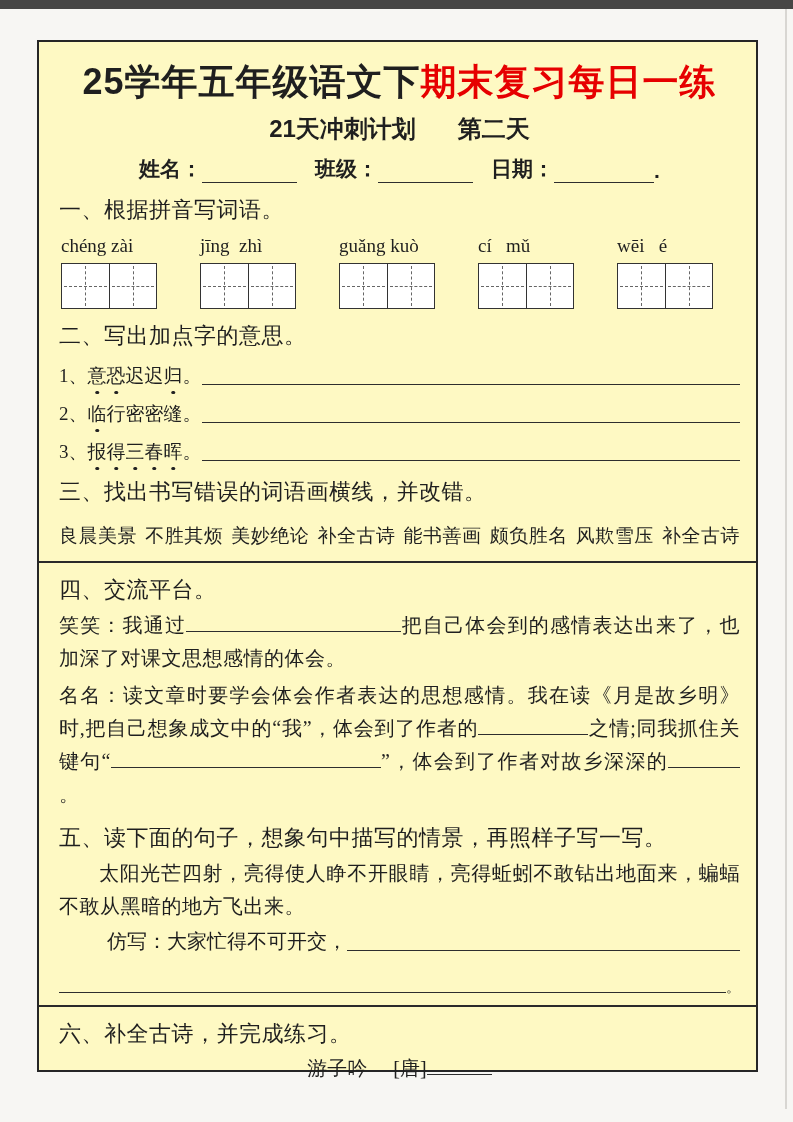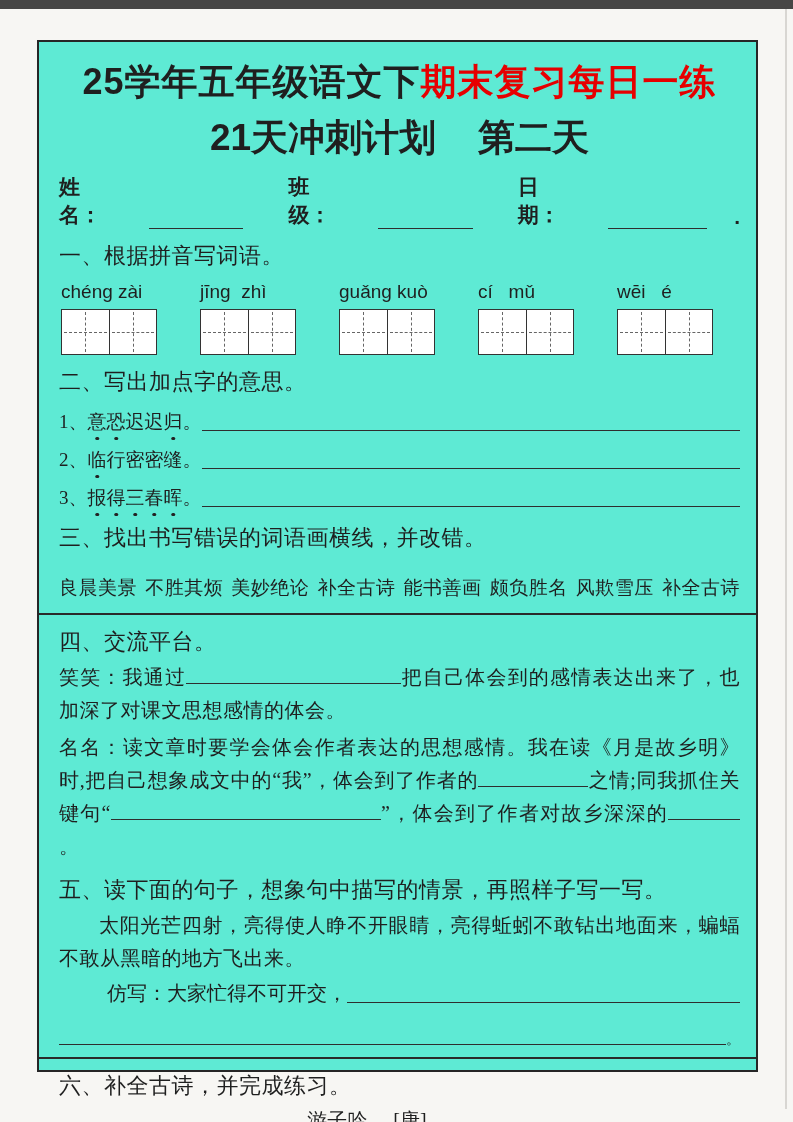--- a/index.html
+++ b/index.html
@@ -7,58 +7,58 @@
   body {
     position:relative;
     background:#f7f6f3;
     font-family:"Liberation Serif","DejaVu Serif",serif;
     color:#1f1f1f;
   }
   .topbar { position:absolute; top:0; left:0; width:793px; height:9px; background:#474645; }
   .edge-right { position:absolute; top:9px; right:6px; width:2px; height:1100px; background:#d8d6d2; }
   .frame {
     position:absolute; left:37px; top:40px; width:721px; height:1032px;
-    border:2px solid #262626; background:#5eead4;
+    border:2px solid #262626; background:#fef9c3;
     padding:8px 16px 0 20px;
   }
   
   .title { text-align:center; margin-top:8px; font-family:"Liberation Sans","DejaVu Sans",sans-serif;
            font-weight:bold; font-size:36px; letter-spacing:1px; white-space:nowrap; }
   .title .red { color:#e60000; }
   .subtitle { text-align:center; margin-top:6px; font-family:"Liberation Sans","DejaVu Sans",sans-serif;
-              font-weight:bold; font-size:37px; }
+              font-weight:bold; font-size:24px; }
   .subtitle .gap { display:inline-block; width:42px; }
   .namerow { margin-top:10px; display:flex; justify-content:center; align-items:flex-end;
-             font-family:"Liberation Sans","DejaVu Sans",sans-serif; font-weight:bold; font-size:21px;gap:27px; }
+             font-family:"Liberation Sans","DejaVu Sans",sans-serif; font-weight:bold; font-size:21px; }
   .namerow .lbl { margin-left:18px; }
   .namerow .lbl:first-child { margin-left:0; }
   
   .heading { font-size:22px; letter-spacing:0.5px; margin-top:12px; }
   .blank { display:inline-block; height:0.85em; border-bottom:1.6px solid #2e2e2e; }.b60{width:60px}.b62{width:62px}.b65{width:65px}.b72{width:72px}
   .b95{width:95px}.b100{width:100px}.b110{width:110px}
   .b168{width:168px}.b215{width:215px}.b270{width:270px}
   .fillrow { display:flex; align-items:flex-end; font-size:19px; margin-top:9px; }
   .fill { flex:1; border-bottom:1.6px solid #2e2e2e; height:1px; margin-bottom:4px; }
   hr.sep { border:none; border-top:2px solid #2a2a2a; margin:12px -16px 0 -20px; }
   
   .pinrow { display:flex; justify-content:space-between; width:652px; margin:10px 0 0 2px; }
   .pgroup { display:flex; flex-direction:column; gap:6px; }
-  .pinyin { font-family:Liberation Sans, sans-serif; font-size:19px; white-space:pre; }
+  .pinyin { font-family:Liberation Serif, serif; font-size:19px; white-space:pre; }
   .tzg { display:flex; width:96px; height:46px; border:1.6px solid #333; background:#fff; }
   .tzg .cell { flex:1; position:relative; }
   .tzg .cell + .cell { border-left:1.6px solid #333; }
   .tzg .cell::before { content:""; position:absolute; left:50%; top:2px; bottom:2px; border-left:1px dashed #666; }
   .tzg .cell::after  { content:""; position:absolute; top:50%; left:2px; right:2px; border-top:1px dashed #666; }
   
   .zi { display:inline-block; position:relative; }
   .zi.d::after { content:""; position:absolute; left:50%; bottom:-5px; transform:translateX(-50%);
                  width:3.5px; height:3.5px; background:#222; border-radius:50%; }
   .s2row { margin-top:12px; }
   
-  .wordsrow { display:flex; justify-content:space-between; font-size:19px; margin-top:22px; letter-spacing:0.5px;align-items:center; }
+  .wordsrow { display:flex; justify-content:space-between; font-size:19px; margin-top:16px; letter-spacing:0.5px;align-items:center; }
   
   .para { font-size:20px; line-height:33px; text-align:justify; letter-spacing:0.5px; margin-top:4px; }
   .para.indent { text-indent:2em; }
   
   .poem { text-align:center; font-size:20px; line-height:30px; margin-top:4px; }
   .poem .psp { display:inline-block; width:26px; }
 </style>
 </head>
 <body>
 

